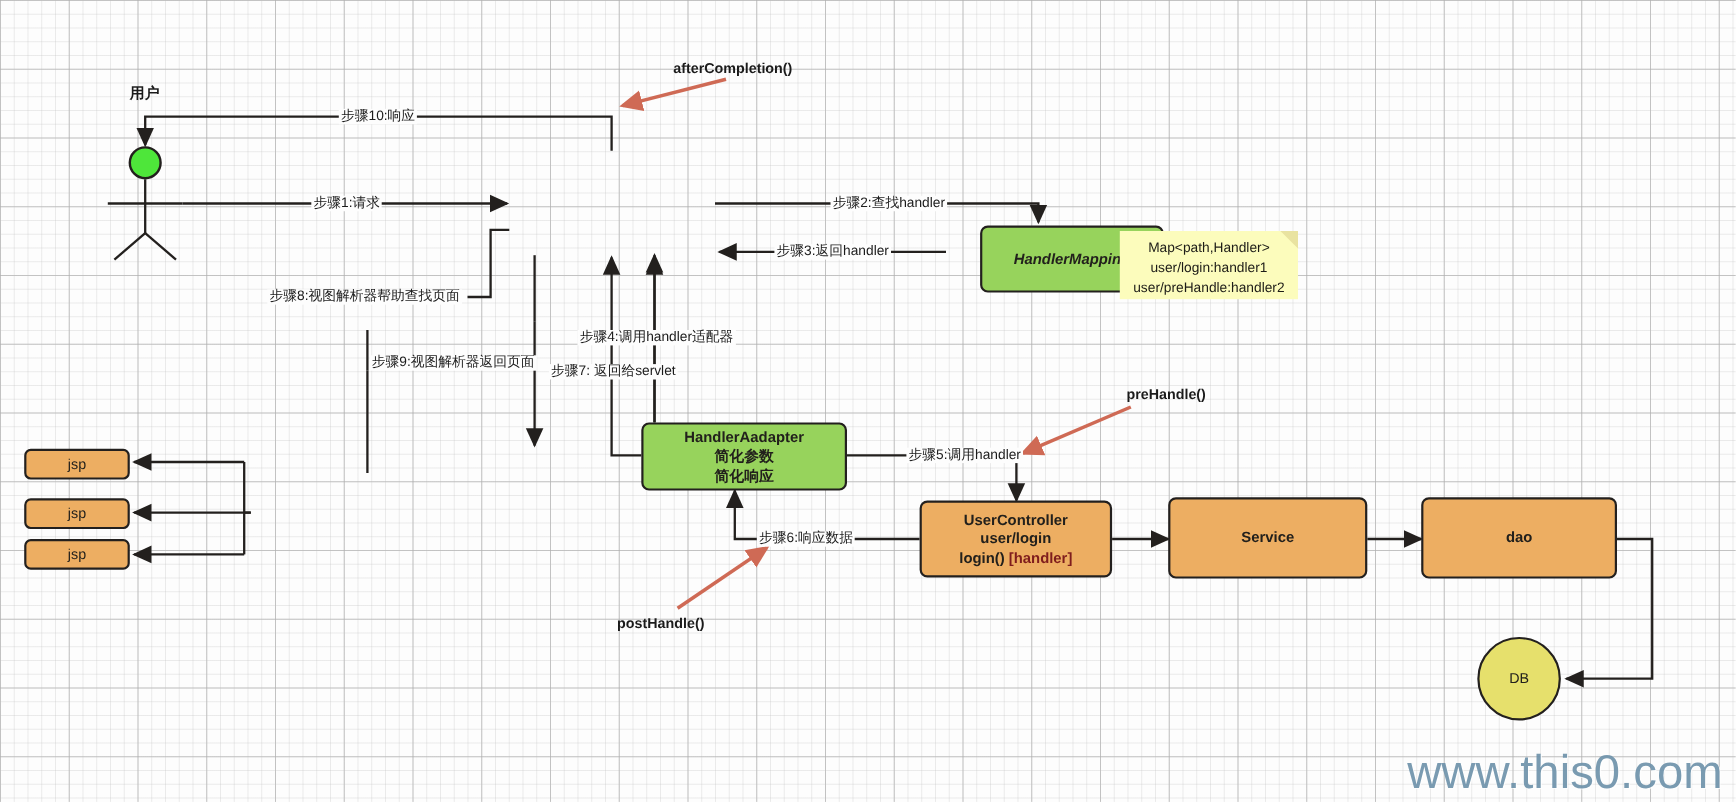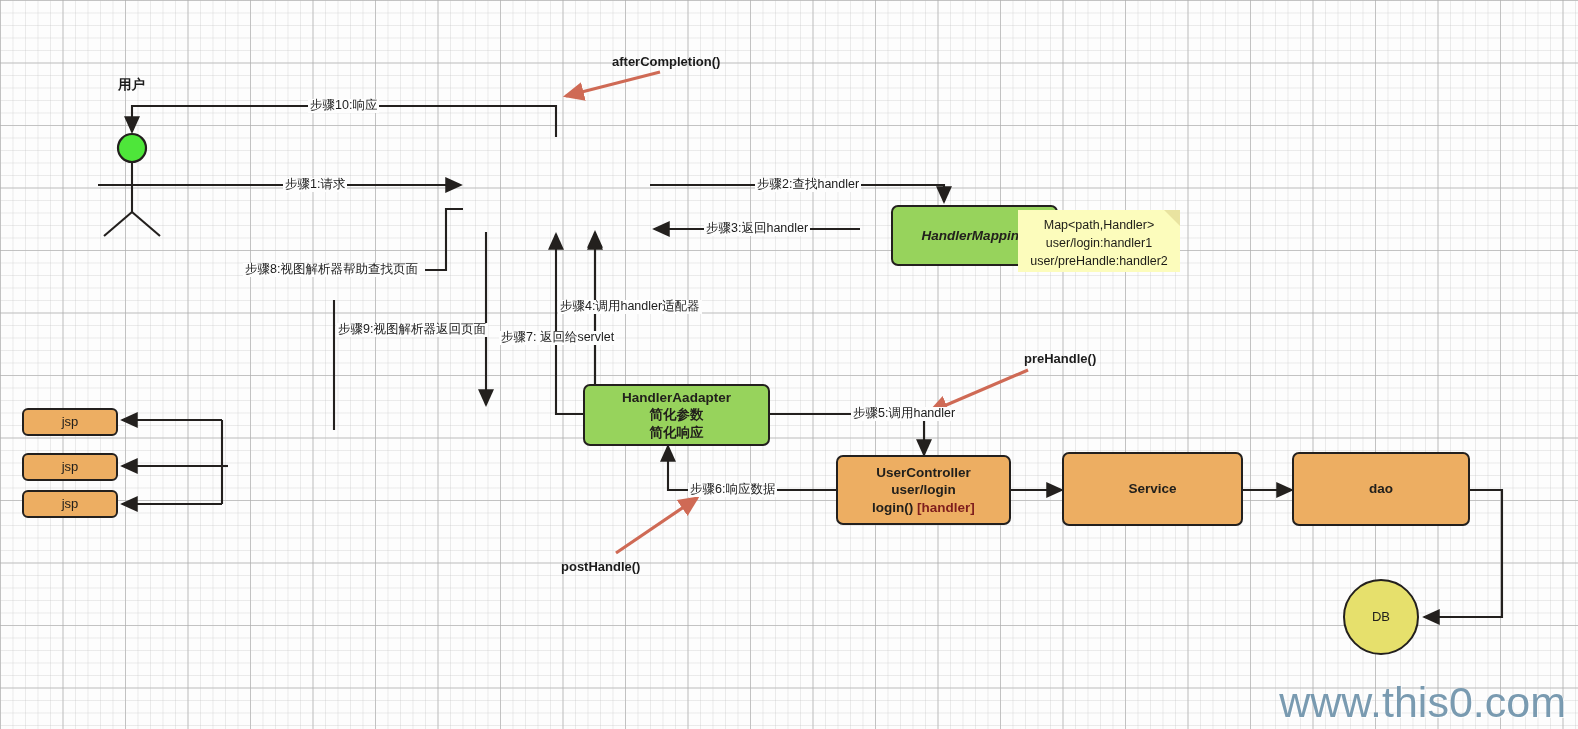--- a/index.html
+++ b/index.html
@@ -244,22 +244,22 @@
   <div class="node jsp" style="left:22px; top:453px; width:96px; height:28px;">
     <span>jsp</span>
   </div>
   <div class="node jsp" style="left:22px; top:490px; width:96px; height:28px;">
     <span>jsp</span>
   </div>
 
   <div class="edge-label" style="left:283px; top:178px;">步骤1:请求</div>
   <div class="edge-label" style="left:755px; top:178px;">步骤2:查找handler</div>
   <div class="edge-label" style="left:704px; top:222px;">步骤3:返回handler</div>
-  <div class="edge-label" style="left:558px; top:300px;">步骤4:调用handler适配器</div>
-  <div class="edge-label" style="left:851px; top:407px;">步骤5:调用handler</div>
+  <div class="edge-label" style="left:525px; top:300px;">步骤4:调用handler适配器</div>
+  <div class="edge-label" style="left:824px; top:407px;">步骤5:调用handler</div>
   <div class="edge-label" style="left:688px; top:483px;">步骤6:响应数据</div>
   <div class="edge-label" style="left:499px; top:331px;">步骤7: 返回给servlet</div>
   <div class="edge-label" style="left:243px; top:263px;">步骤8:视图解析器帮助查找页面</div>
   <div class="edge-label" style="left:336px; top:323px;">步骤9:视图解析器返回页面</div>
   <div class="edge-label" style="left:308px; top:99px;">步骤10:响应</div>
 
   <div class="anno" style="left:612px; top:54px;">afterCompletion()</div>
   <div class="anno" style="left:1024px; top:351px;">preHandle()</div>
   <div class="anno" style="left:561px; top:559px;">postHandle()</div>
 

